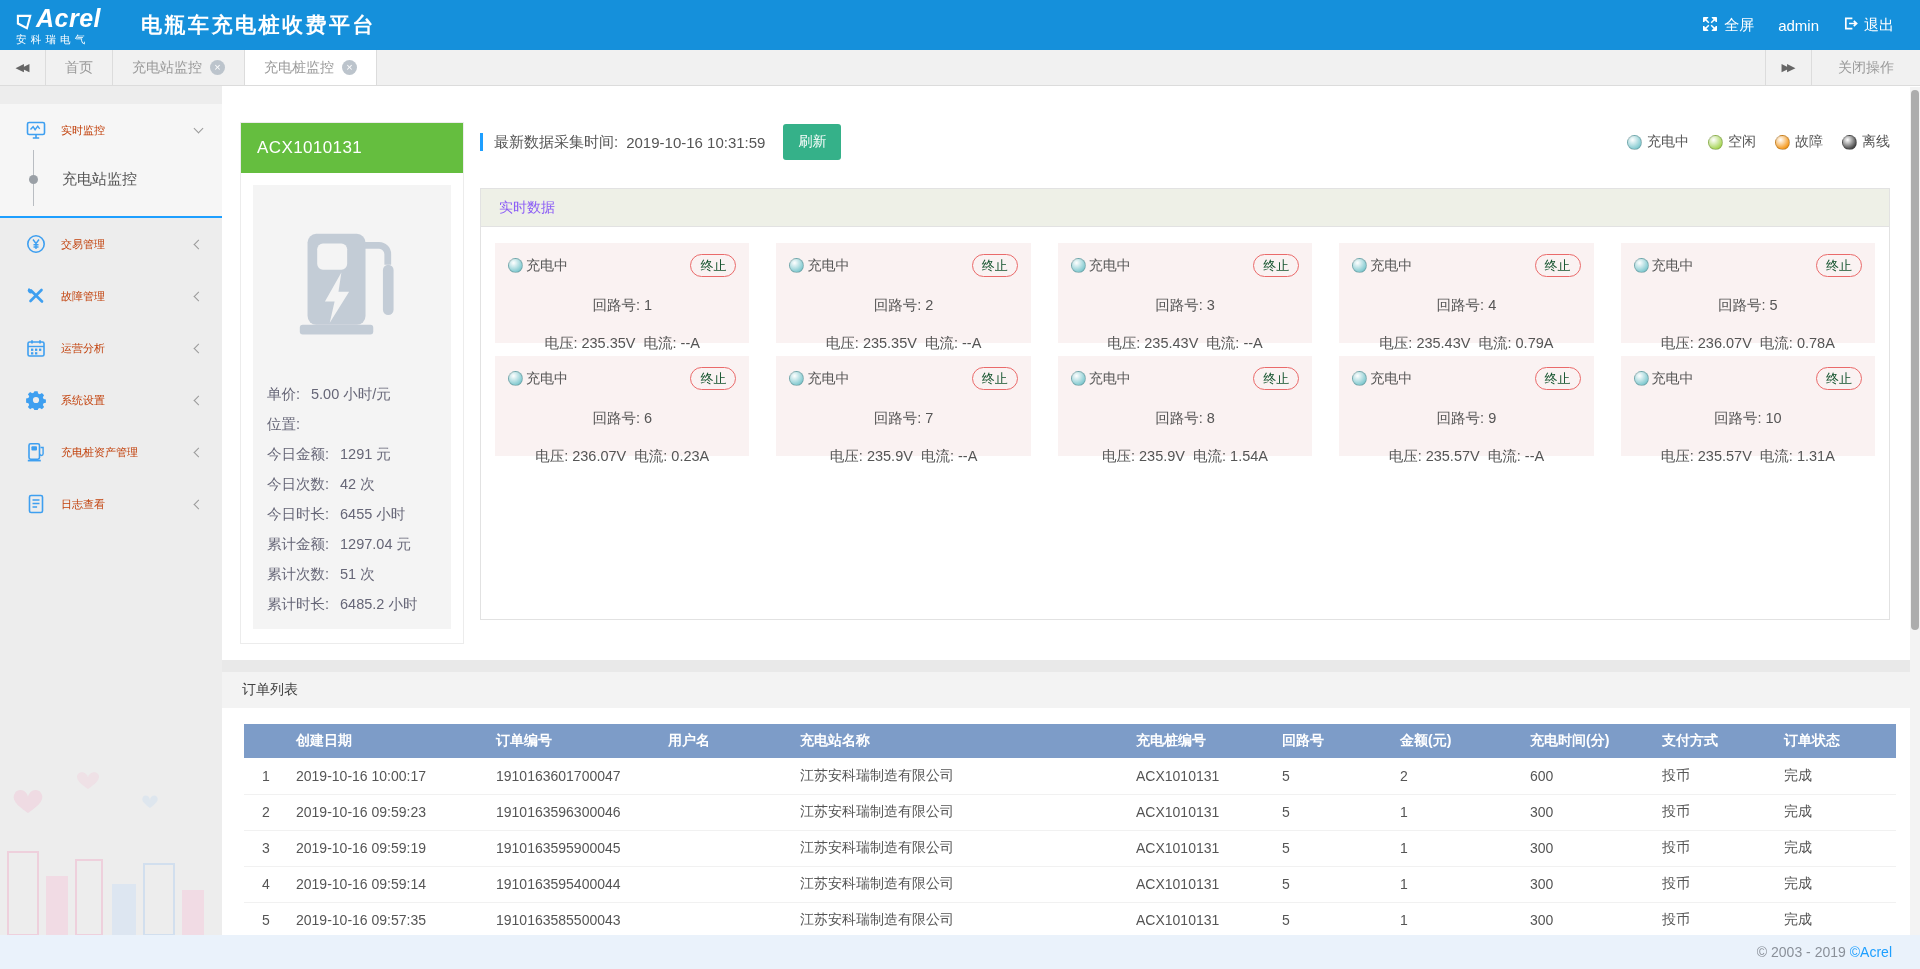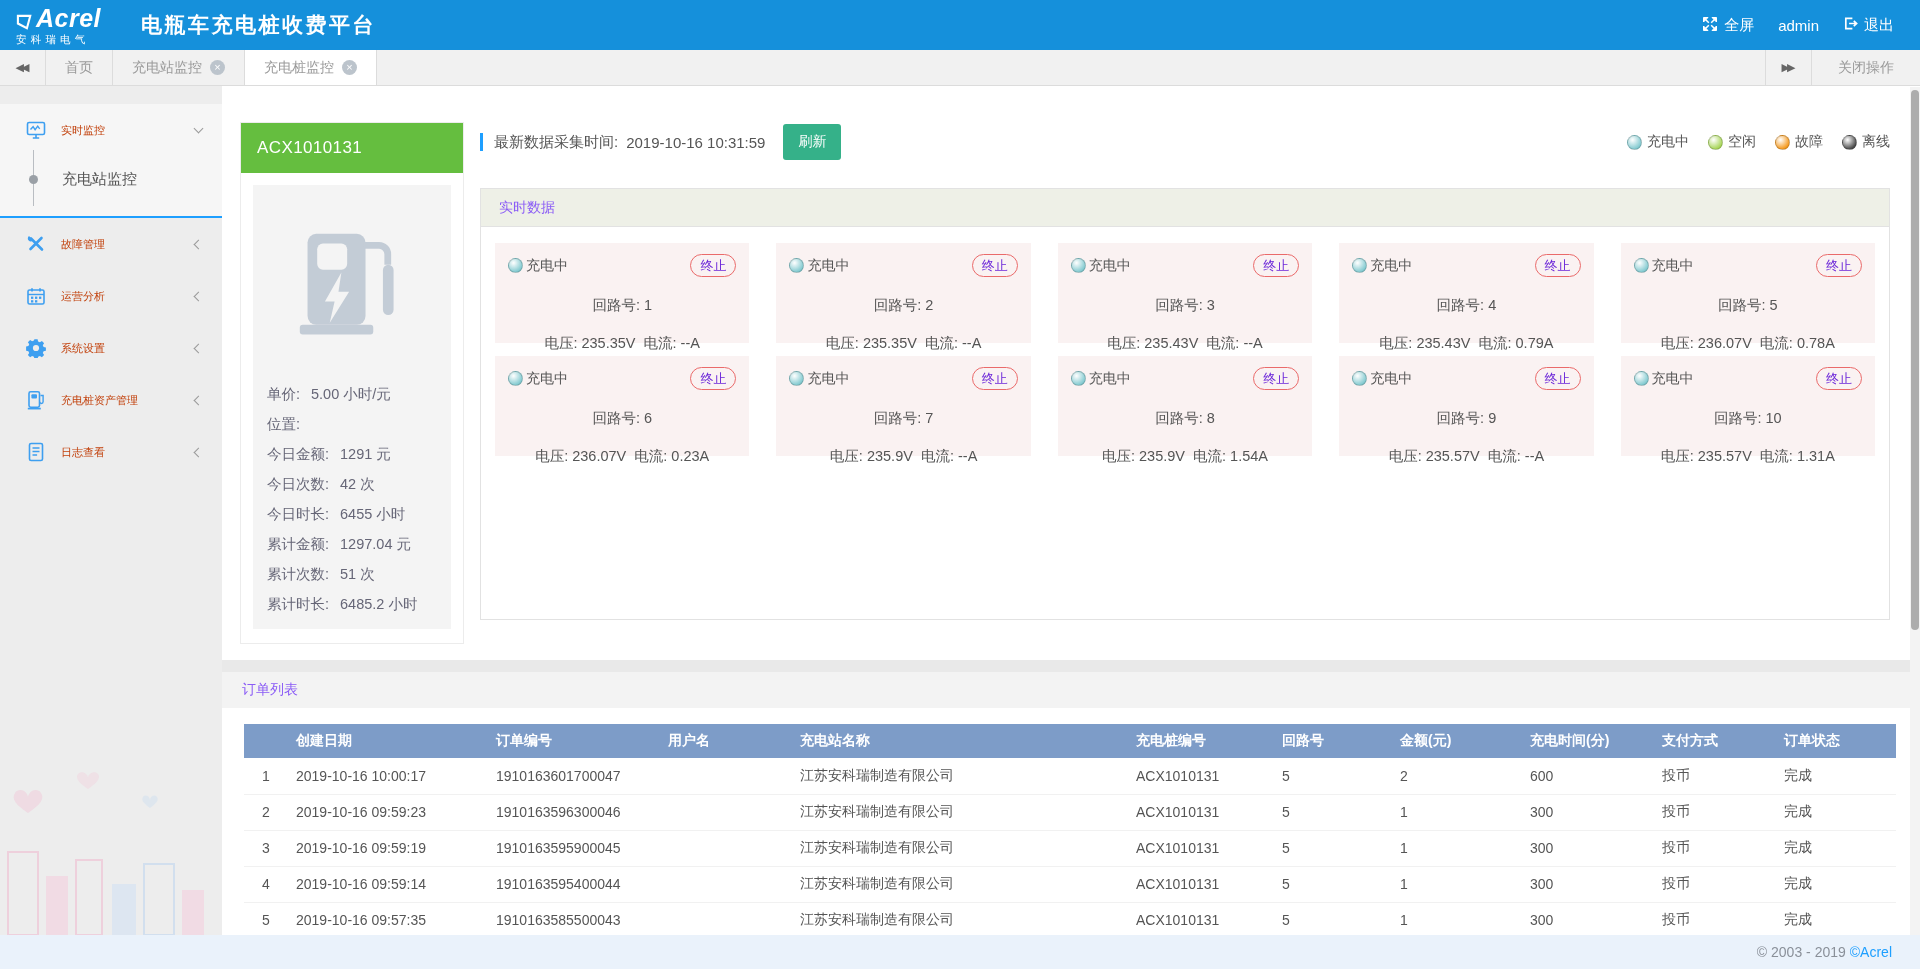--- a/index.html
+++ b/index.html
@@ -64,26 +64,26 @@
   .legend{margin-left:auto;display:flex;align-items:center;gap:19px;font-size:14px;color:#555}
   .lg{display:flex;align-items:center;gap:5px}
   .dot{width:15px;height:15px;border-radius:50%;border:1px solid rgba(0,0,0,.18);flex:none}
   .rt-panel{margin-top:26px;border:1px solid #e2e2e2;height:432px;overflow:hidden}
   .rt-head{height:38px;background:#eef0e7;border-bottom:1px solid #e2e2e2;display:flex;align-items:center;padding-left:18px;color:#8b5cf6;font-size:14px}
   .rt-grid{padding:16px 14px;display:grid;grid-template-columns:repeat(5,1fr);gap:13px 27px;align-content:start}
   .rt-card{background:#faf2f2;height:100px;padding:11px 13px 0}
   .rt-top{display:flex;align-items:center}
   .rt-status{display:flex;align-items:center;gap:3px;font-size:14px;color:#555}
   .rt-status .dot{width:15px;height:15px}
-  .stop-btn{margin-left:auto;border:1px solid #ea6a6a;color:#6d28d9;border-radius:12px;padding:1.5px 9px;font-size:13px;cursor:pointer;background:transparent}
+  .stop-btn{margin-left:auto;border:1px solid #ea6a6a;color:#14532d;border-radius:12px;padding:1.5px 9px;font-size:13px;cursor:pointer;background:transparent}
   .rt-line{text-align:center;margin-top:19px;font-size:14.5px;color:#555;white-space:nowrap}
 
   
   .order-gap{height:12px;background:#e9e9e9}
-  .order-head{height:36px;background:#f3f3f3;display:flex;align-items:center;padding-left:20px;color:#8b5cf6;font-size:14px}
+  .order-head{height:36px;background:#f3f3f3;display:flex;align-items:center;padding-left:20px;color:#404040;font-size:14px}
   .order-body{background:#fff;padding:16px 24px 0 22px}
   table{width:100%;border-collapse:collapse;table-layout:fixed;font-size:14px;color:#555}
   thead th{background:#7d9cc8;color:#fff;height:34px;font-weight:bold;text-align:left;padding-left:8px;white-space:nowrap;overflow:hidden}
   tbody td{height:36px;border-bottom:1px solid #f1f1f1;padding-left:8px;white-space:nowrap;overflow:hidden}
   td.idx,th.idx{text-align:center;padding-left:0}
 
   
   .footer{height:34px;background:#eaf2fb;display:flex;align-items:center;justify-content:flex-end;padding-right:28px;color:#8a9099;font-size:14px;gap:4px}
   .footer .brand{color:#1e9fff;cursor:pointer;text-decoration:none}
   .scrollbar{position:absolute;right:0;top:87px;width:10px;height:848px;background:#f3f3f3}
@@ -168,20 +168,32 @@
                 </svg>
               </span>
       <span class="sb-label">实时监控</span>
       <i class="chev down"></i>
     </div>
             <div class="sb-sub">
               <div class="sb-sub-item active">
                 <span>充电站监控</span>
               </div>
             </div>
+          </div>
+          <div class="sb-group">
+            <div class="sb-item">
+      <span class="sb-ico">
+                <svg viewBox="0 0 20 20">
+                  <circle cx="10" cy="10" r="8.2" fill="none" stroke="#3e9ff0" stroke-width="1.6"></circle>
+                  <path d="M7 5.5l3 4 3-4M10 9.5V15M7.5 10.8h5M7.5 13h5" fill="none" stroke="#3e9ff0" stroke-width="1.4"></path>
+                </svg>
+              </span>
+      <span class="sb-label">交易管理</span>
+      <i class="chev left"></i>
+    </div>
           </div>
           <div class="sb-group">
             <div class="sb-item">
       <span class="sb-ico">
                 <svg viewBox="0 0 20 20">
                   <path d="M5 4.5L16 15.5" stroke="#3e9ff0" stroke-width="2.6" stroke-linecap="round"></path>
                   <path d="M15.5 4L4.5 15" stroke="#3e9ff0" stroke-width="2.6" stroke-linecap="round"></path>
                   <path d="M3 2a3 3 0 104.2 4.2z" fill="#3e9ff0"></path>
                 </svg>
               </span>

